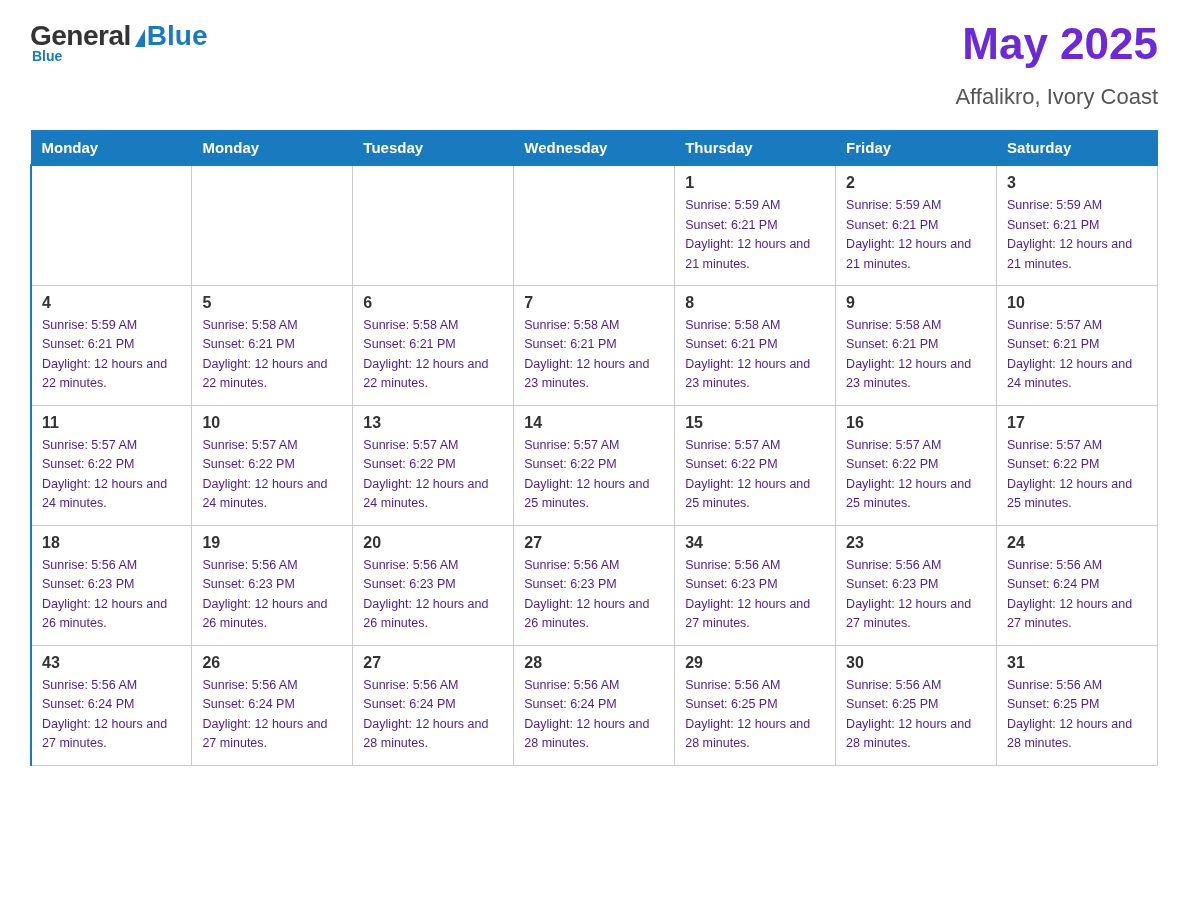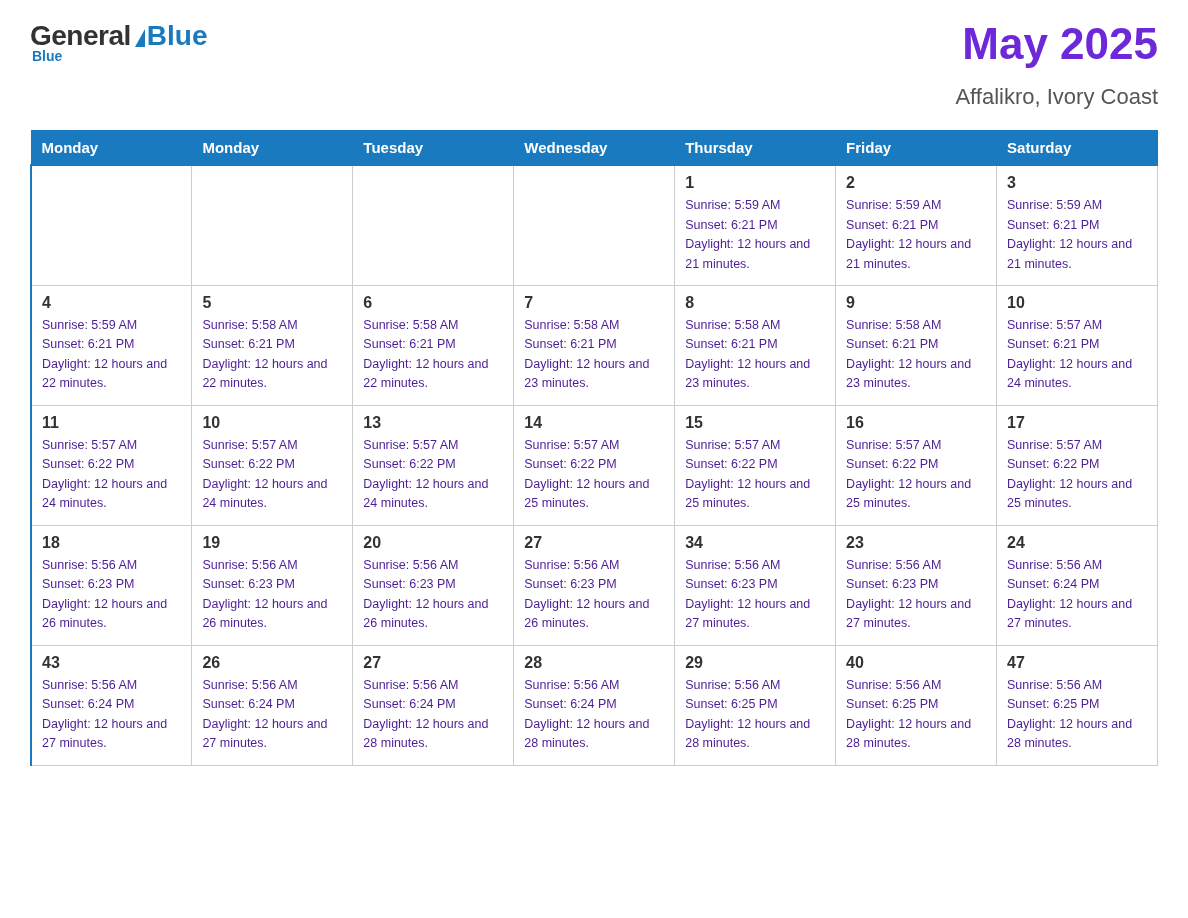--- a/index.html
+++ b/index.html
@@ -324,26 +324,26 @@
 Sunset: 6:24 PM
 Daylight: 12 hours and 28 minutes.</div>
         </td>
         <td>
           <span class="day-num">29</span>
           <div class="day-info" style="white-space: pre-line;">Sunrise: 5:56 AM
 Sunset: 6:25 PM
 Daylight: 12 hours and 28 minutes.</div>
         </td>
         <td>
-          <span class="day-num">40</span>
+          <span class="day-num">30</span>
           <div class="day-info" style="white-space: pre-line;">Sunrise: 5:56 AM
 Sunset: 6:25 PM
 Daylight: 12 hours and 28 minutes.</div>
         </td>
         <td>
-          <span class="day-num">47</span>
+          <span class="day-num">31</span>
           <div class="day-info" style="white-space: pre-line;">Sunrise: 5:56 AM
 Sunset: 6:25 PM
 Daylight: 12 hours and 28 minutes.</div>
         </td>
       </tr>
     </tbody>
 </table>
 
 </body></html>

